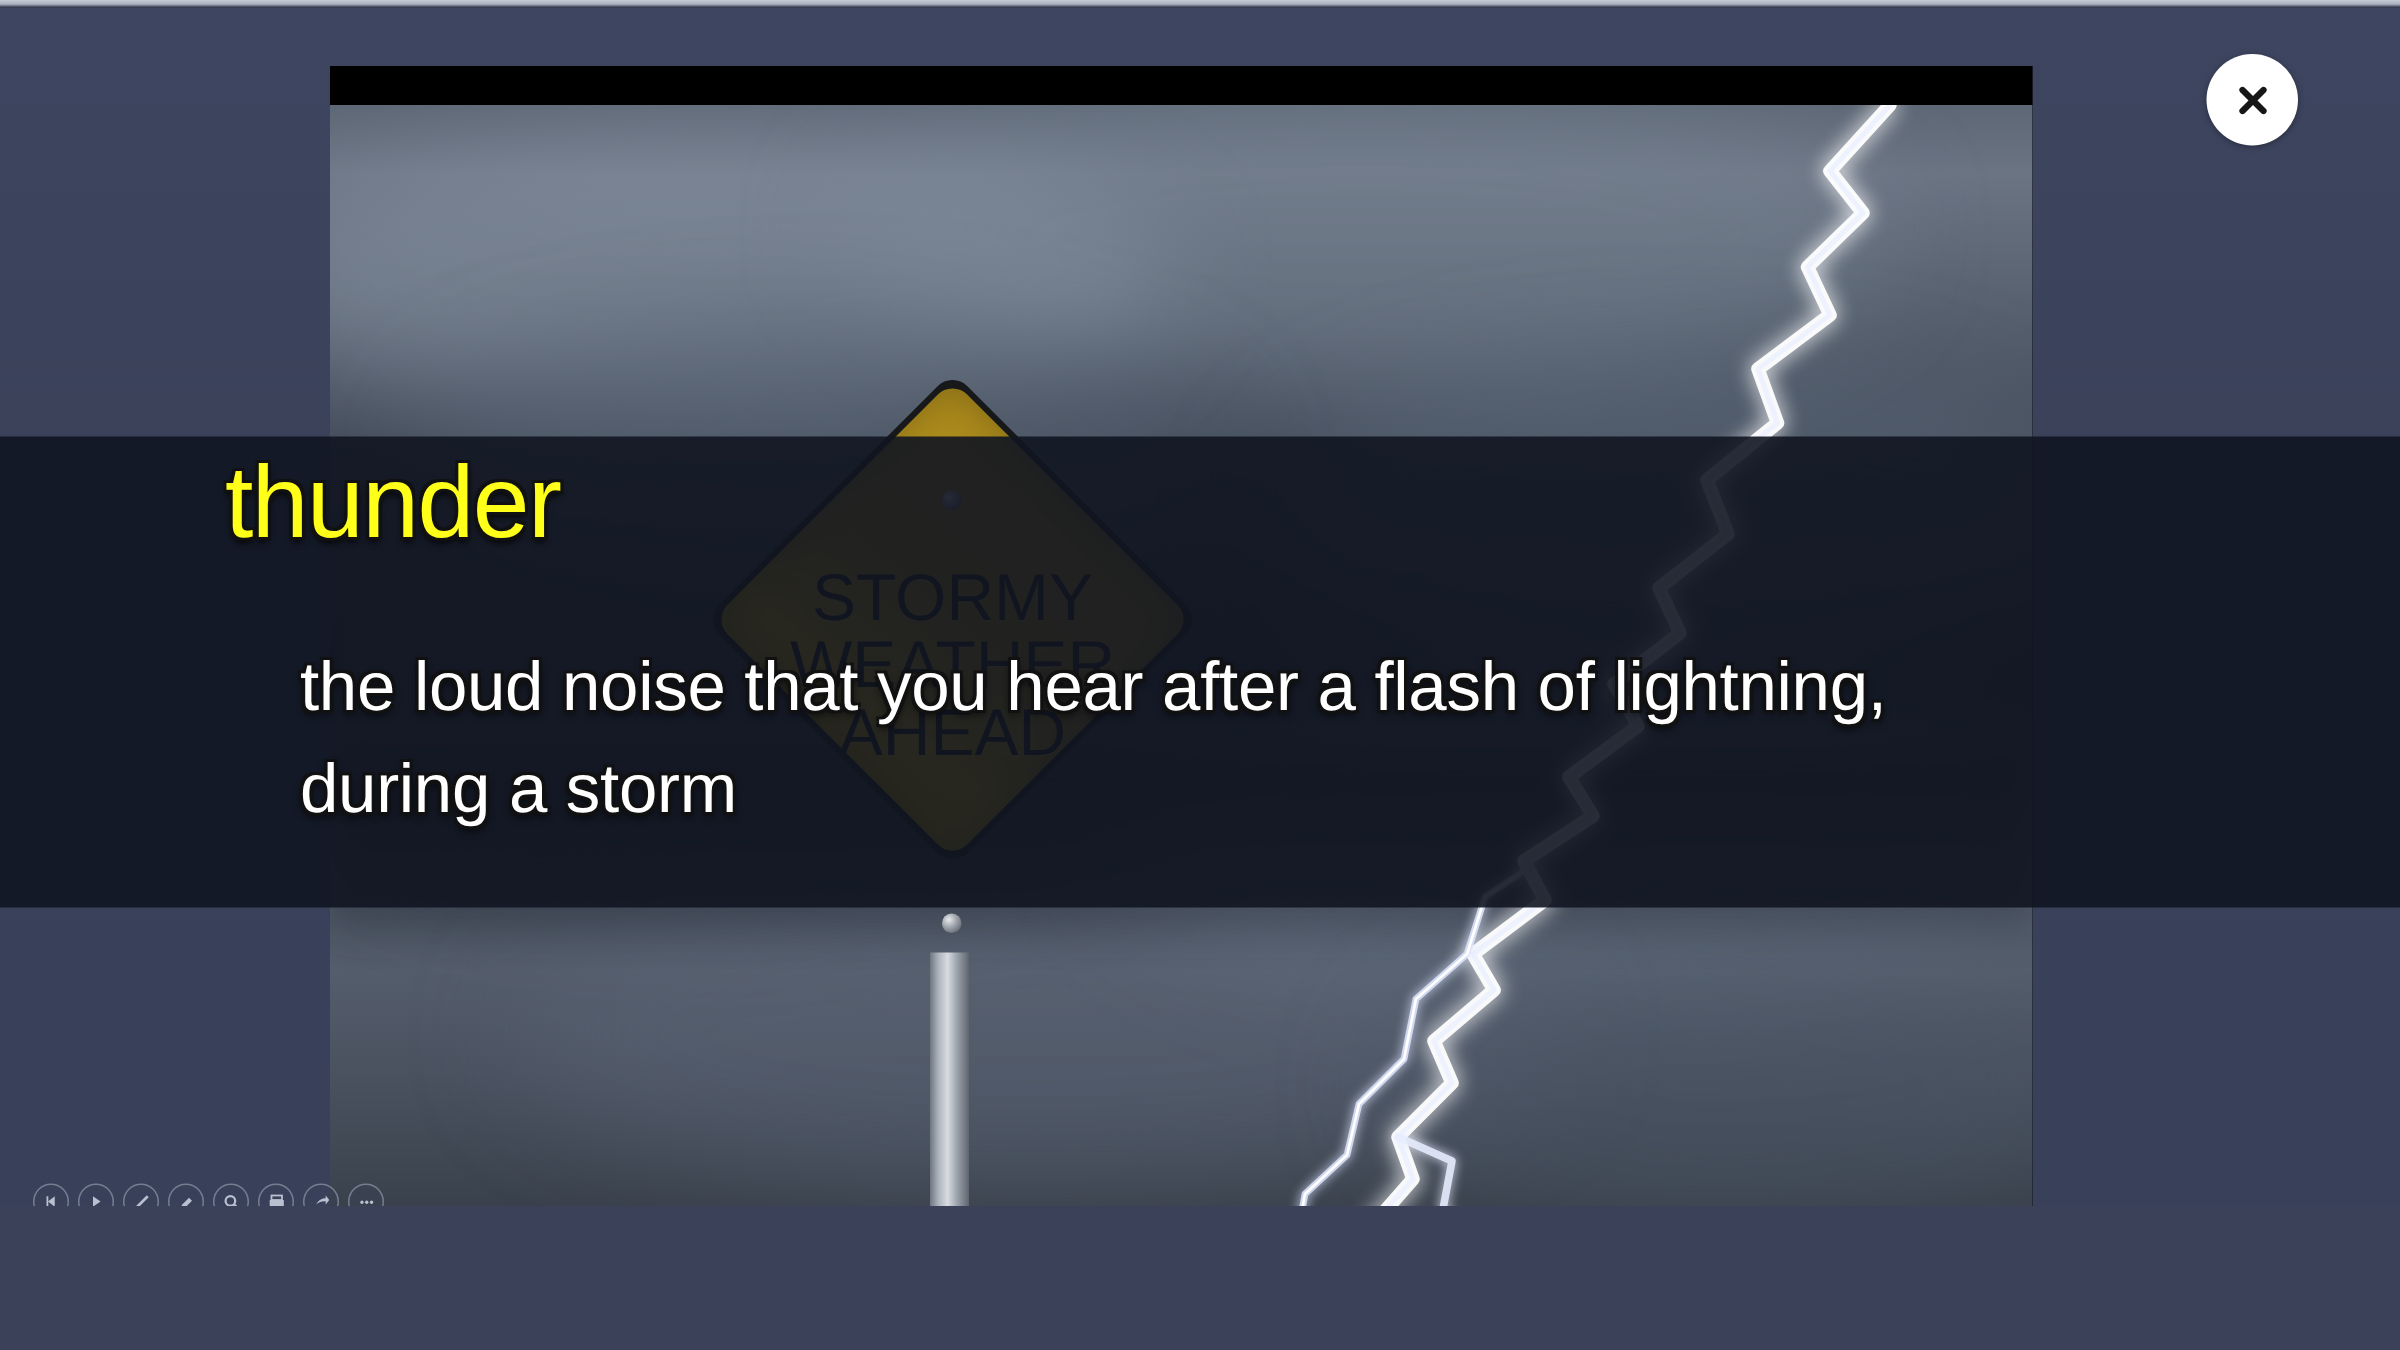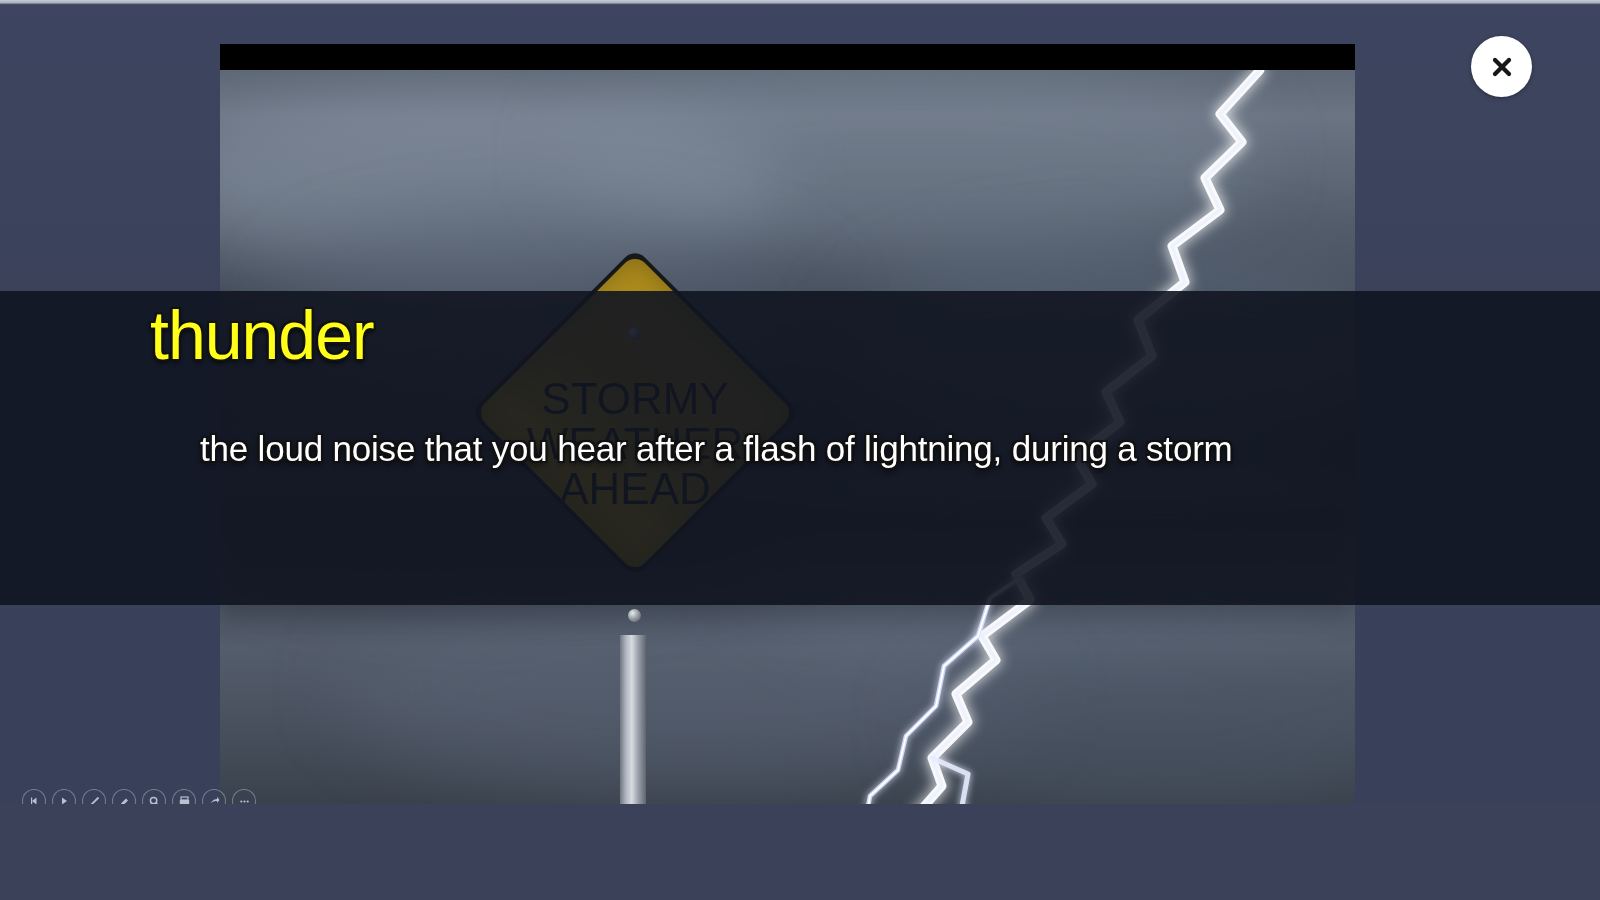--- a/index.html
+++ b/index.html
@@ -177,21 +177,21 @@
     letter-spacing:-1px;
     text-shadow:
       2px 2px 0 #111, -2px 2px 0 #111, 2px -2px 0 #111, -2px -2px 0 #111,
       0 3px 5px rgba(0,0,0,.9);
   }
   #definition {
     position:absolute;
     left:200px; top:132px;
     width:1180px;
     color:#ffffff;
-    font-size:35px;
+    font-size:46px;
     font-weight:400;
     line-height:1.48;
     letter-spacing:-0.2px;
     text-shadow:
       2px 2px 0 #111, -2px 2px 0 #111, 2px -2px 0 #111, -2px -2px 0 #111,
       0 3px 6px rgba(0,0,0,.95);
   }
 
   
   #close-button {

